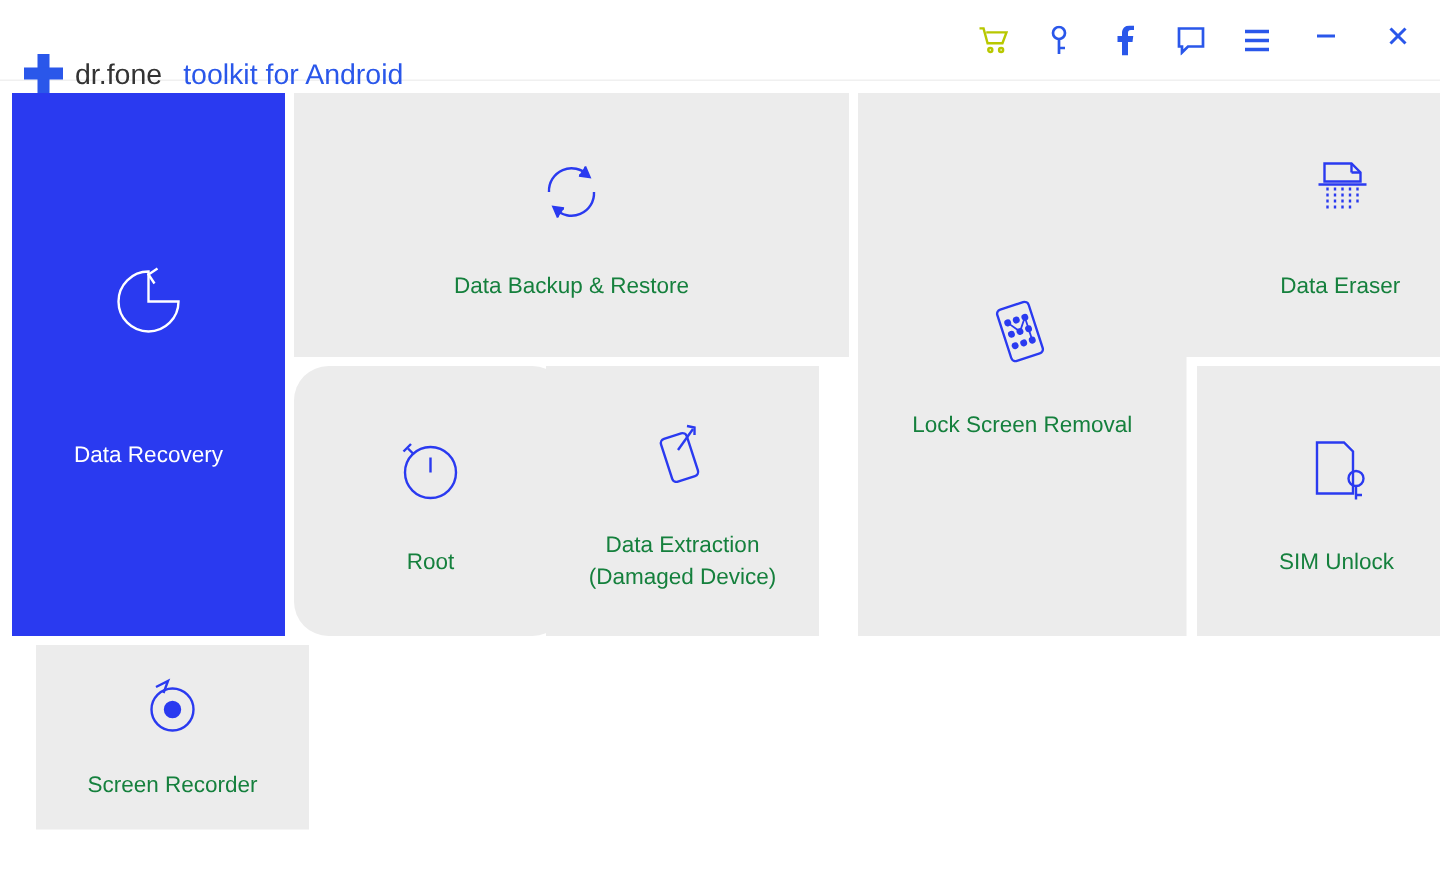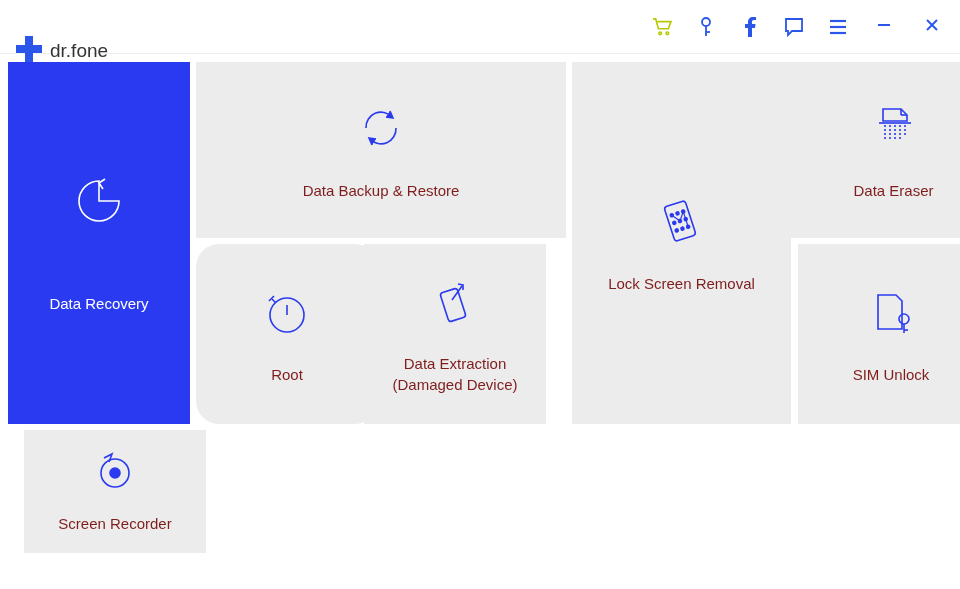--- a/index.html
+++ b/index.html
@@ -34,21 +34,21 @@
       position: absolute;
       background: #ececec;
       display: flex;
       flex-direction: column;
       align-items: center;
       justify-content: center;
       cursor: pointer;
     }
     .tile.active { background: #2a3af0; }
     .tile-icon { height: 56px; display: flex; align-items: center; justify-content: center; margin-bottom: 24px; }
-    .tile-label { font-size: 15px; color: #7f1d1d; text-align: center; padding: 0 10px; line-height: 1.4; }
+    .tile-label { font-size: 15px; color: #15803d; text-align: center; padding: 0 10px; line-height: 1.4; }
     .tile.active .tile-label { color: #fff; }
     
     .tile-data-recovery { left: 8px; top: 62px; width: 182px; height: 362px; gap: 40px; }
     .tile-backup { left: 196px; top: 62px; width: 370px; height: 176px; }
     .tile-root { left: 196px; top: 244px; width: 182px; height: 180px; border-radius: 23px; }
     .tile-extraction { left: 364px; top: 244px; width: 182px; height: 180px; }
     .tile-lock { left: 572px; top: 62px; width: 219px; height: 362px; }
     .tile-eraser { left: 766px; top: 62px; width: 224px; height: 176px; padding-left: 31px; }
     .tile-sim { left: 798px; top: 244px; width: 186px; height: 180px; }
     .tile-recorder { left: 24px; top: 430px; width: 182px; height: 123px; }
@@ -58,20 +58,21 @@
 </head>
 <body>
 
 <div class="header">
   <div class="logo-area">
     <svg class="logo-icon" viewBox="0 0 26 26">
       <rect x="9" y="0" width="8" height="26" fill="#2a57ea"></rect>
       <rect x="0" y="9" width="26" height="8" fill="#2a57ea"></rect>
     </svg>
     <span class="brand">dr.fone</span>
+    <span class="subtitle">toolkit for Android</span>
   </div>
   <div class="spacer"></div>
   <div class="toolbar-icons">
     <div class="toolbar-icon">
       <svg width="20" height="18" viewBox="0 0 22 20" fill="none" stroke="#b8c800" stroke-width="1.8">
         <path d="M1 1h3l3 11h11l3-8H6"></path>
         <circle cx="9" cy="17" r="1.5"></circle>
         <circle cx="17" cy="17" r="1.5"></circle>
       </svg>
     </div>

